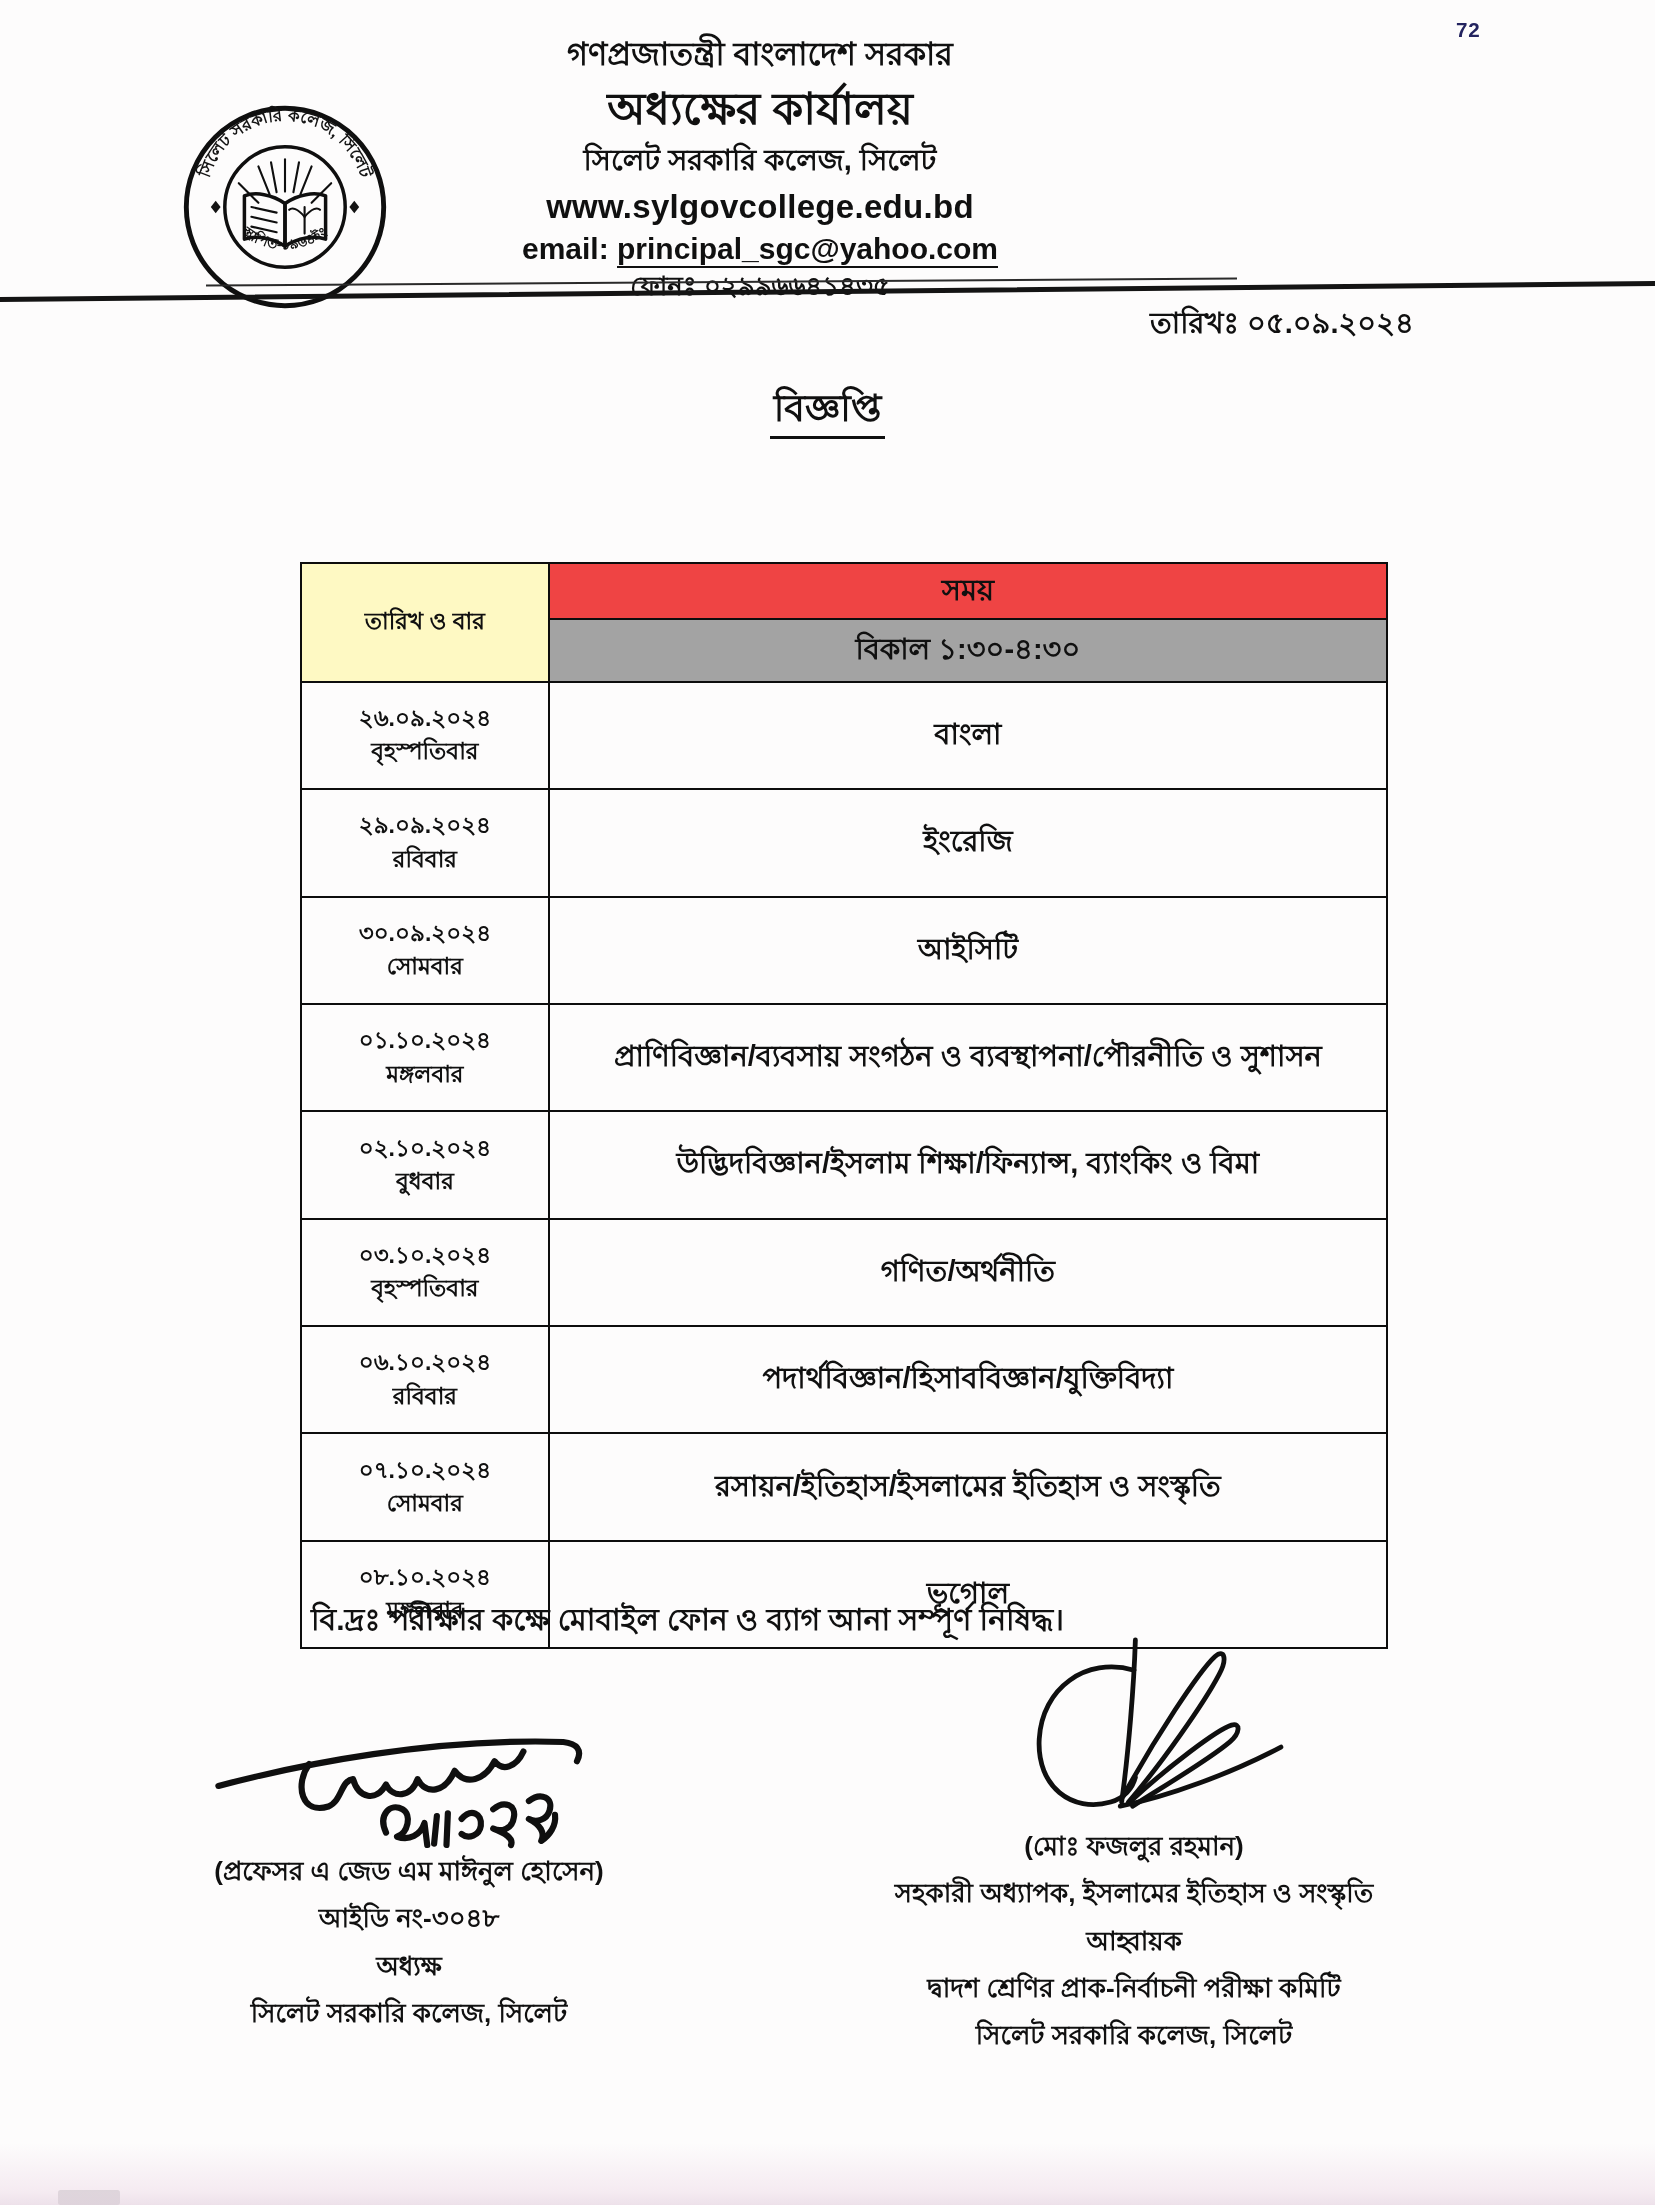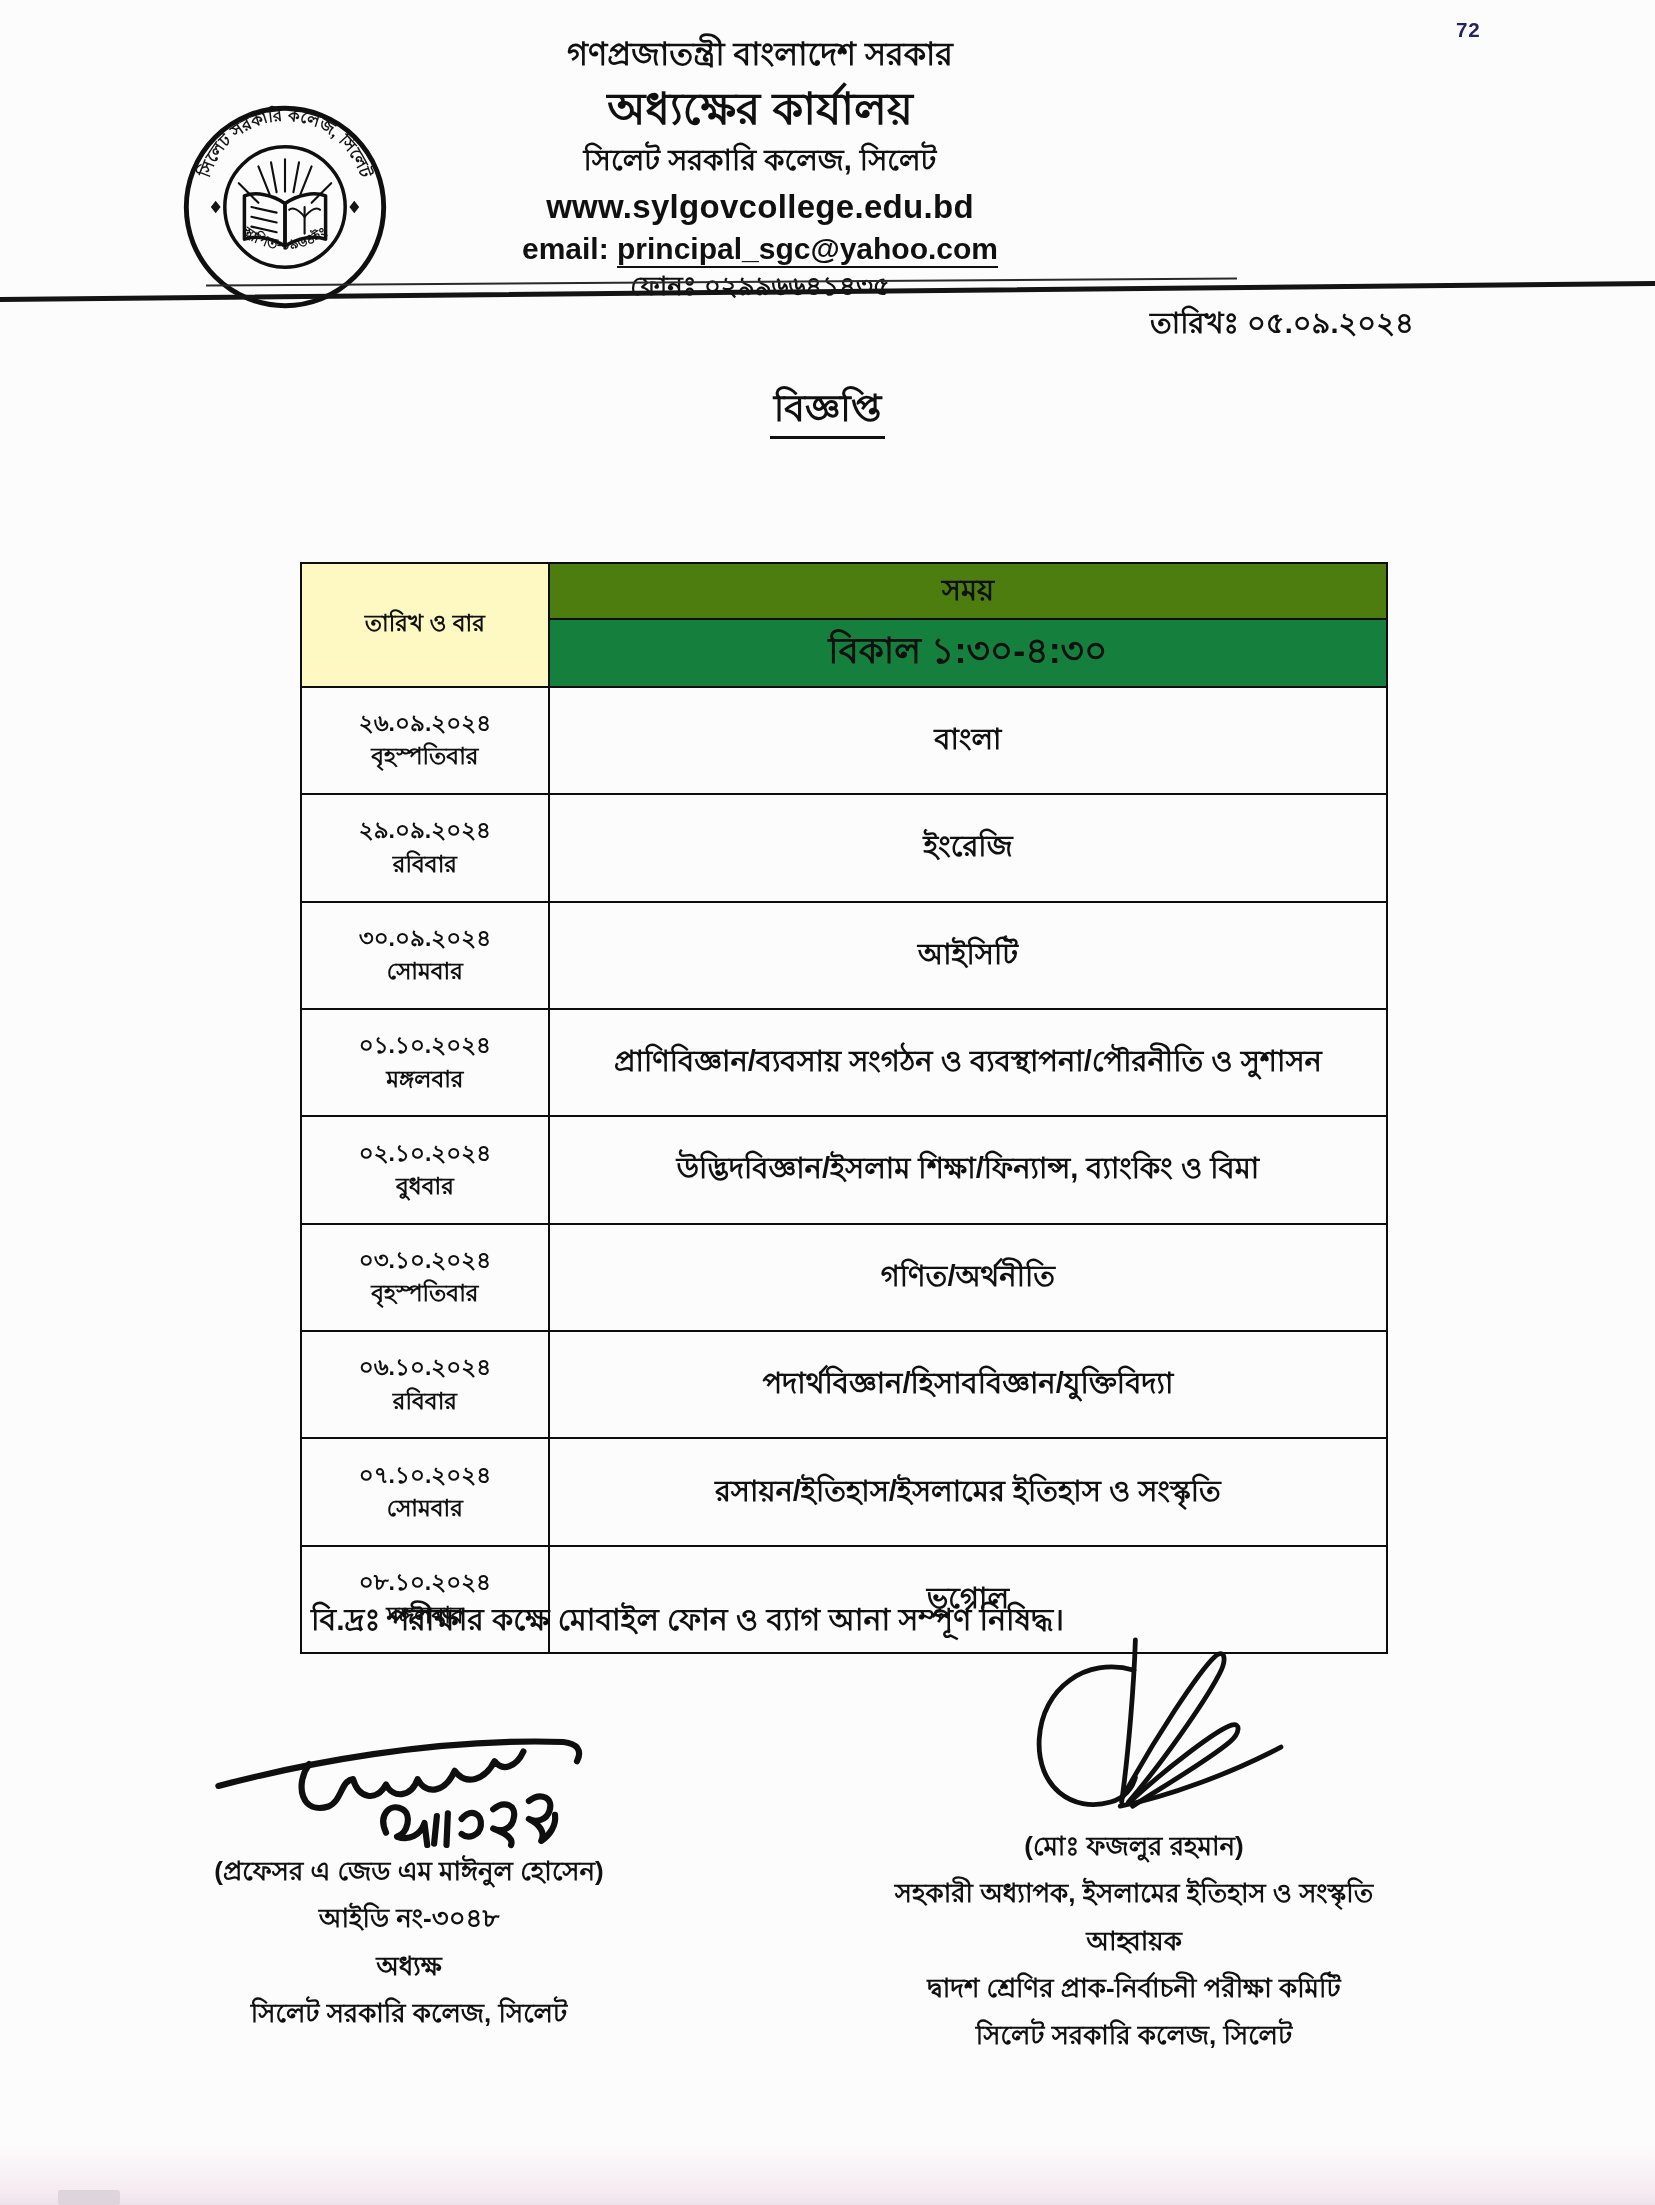--- a/index.html
+++ b/index.html
@@ -56,22 +56,22 @@
   .schedule-title span{
     font-size:32px;font-weight:bold;border-bottom:2.7px solid #101010;padding:0 2.7px 5.5px;
   }
   .tbl-wrap{position:absolute;left:300px;top:562px;width:1088px;}
   table.sched{border-collapse:collapse;width:100%;table-layout:fixed;}
   table.sched td,table.sched th{
     border:2.1px solid #0d0d0d;text-align:center;vertical-align:middle;
     font-weight:bold;padding:2.7px 6.9px;
   }
   th.h-datebar{width:232px;background:#fef9c3;font-size:23px;}
-  th.h-time{background:#4d7c0f;font-size:29px;height:48px;}
-  th.h-timerange{background:#15803d;font-size:36px;height:55px;}
+  th.h-time{background:#ef4444;font-size:29px;height:48px;}
+  th.h-timerange{background:#a3a3a3;font-size:29px;height:55px;}
   td.c-date{font-size:23px;line-height:1.45;height:100px;}
   td.c-subj{font-size:29px;border-radius:22px;}
   .note{
     position:absolute;left:311px;top:1596px;width:1169px;
     font-size:30px;font-weight:bold;
   }
   .sig-svg{position:absolute;}
   .sig-block{position:absolute;text-align:center;font-weight:bold;font-size:26px;line-height:1.82;}
   .sig-left-block{left:158px;top:1848px;width:502px;}
   .sig-right-block{left:763px;top:1823px;width:742px;}

